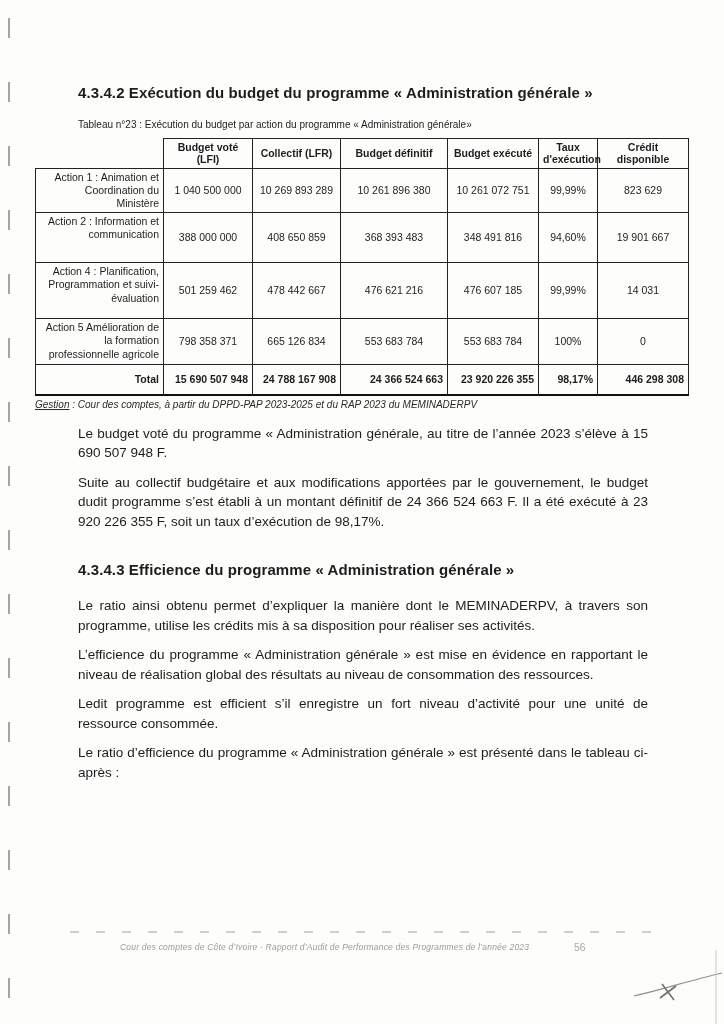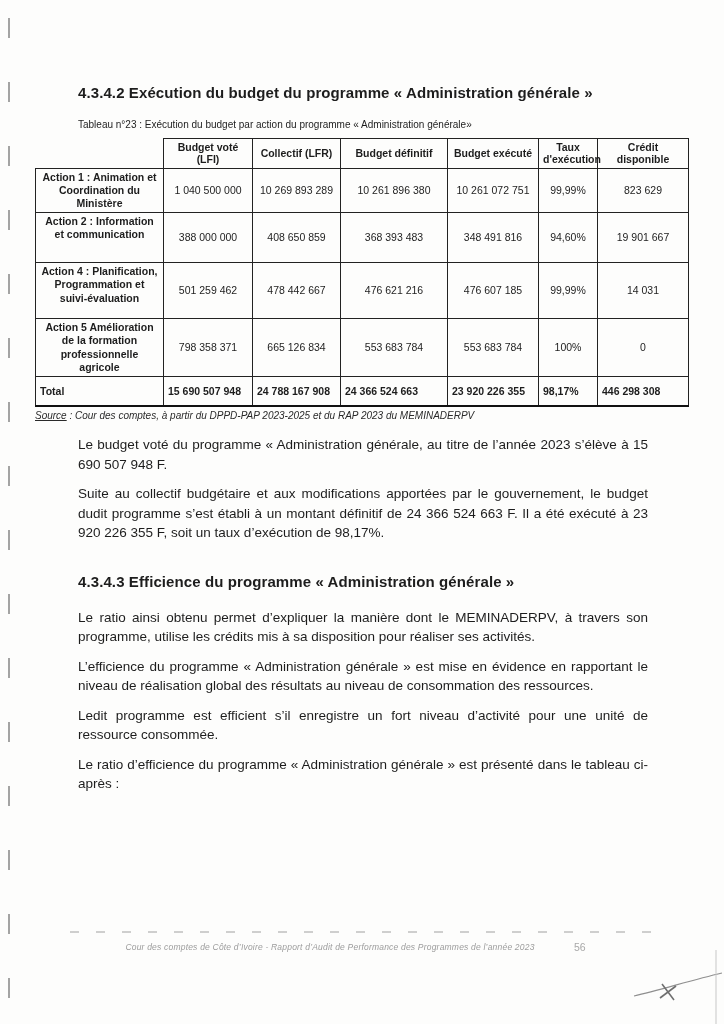--- a/index.html
+++ b/index.html
@@ -57,48 +57,48 @@
     border:1.2px solid #222;
     padding:2px 4px;
     box-sizing:border-box;
   }
   table.budget th{
     font-weight:bold;text-align:center;vertical-align:middle;
     height:30px;line-height:1.2;
   }
   table.budget th.corner{border:none;background:transparent;}
   td.lbl{
-    font-weight:bold;text-align:center;vertical-align:top;
+    font-weight:normal;text-align:right;vertical-align:top;
     padding-top:3px;
   }
   td.val{text-align:center;vertical-align:middle;}
   tr.r1 td{height:27px}
   tr.r2 td{height:50px}
   tr.r3 td{height:46px}
   tr.r4 td{height:56px}
   tr.r5 td{height:46px}
   tr.total td{
-    height:30px;font-weight:bold;text-align:left;vertical-align:middle;
+    height:30px;font-weight:bold;text-align:right;vertical-align:middle;
     border-top:1.6px solid #111;border-bottom:2px solid #111;
   }
   .source{
     font-size:10px;font-style:italic;
     margin:3px 0 14px 0;
     color:#2a2a2a;
   }
   .source .src-label{text-decoration:underline;}
   
   .footer-noise{
     position:absolute;left:70px;top:931px;width:590px;height:2px;
     background:repeating-linear-gradient(to right,rgba(120,120,120,.35) 0 9px,rgba(0,0,0,0) 9px 26px);
   }
   .footer-text{
     position:absolute;left:120px;top:942px;width:420px;
     font-size:8.5px;font-style:italic;color:#9c9c9c;
-    text-align:center;letter-spacing:.2px;
+    letter-spacing:.2px;
   }
   .page-number{
     position:absolute;left:574px;top:941px;
     font-size:10.5px;color:#a8a8a8;
   }
   .handwritten{
     position:absolute;left:630px;top:948px;width:94px;height:76px;
   }
 </style>
 </head>
@@ -178,21 +178,21 @@
             <td>Total</td>
             <td>15 690 507 948</td>
             <td>24 788 167 908</td>
             <td>24 366 524 663</td>
             <td>23 920 226 355</td>
             <td>98,17%</td>
             <td>446 298 308</td>
           </tr>
         </tbody>
       </table>
-      <p class="source"><span class="src-label">Source</span><span> : Cour des comptes, à partir du DPPD-PAP 2023-2025 et du RAP 2023 du MEMINADERPV</span></p>
+      <p class="source"><span class="src-label">Gestion</span><span> : Cour des comptes, à partir du DPPD-PAP 2023-2025 et du RAP 2023 du MEMINADERPV</span></p>
     </div>
 
     <p class="body">Le budget voté du programme « Administration générale, au titre de l’année 2023 s’élève à 15 690 507 948 F.</p>
     <p class="body">Suite au collectif budgétaire et aux modifications apportées par le gouvernement, le budget dudit programme s’est établi à un montant définitif de 24 366 524 663 F. Il a été exécuté à 23 920 226 355 F, soit un taux d’exécution de 98,17%.</p>
 
     <h2 class="sec sec2">4.3.4.3 Efficience du programme « Administration générale »</h2>
 
     <p class="body">Le ratio ainsi obtenu permet d’expliquer la manière dont le MEMINADERPV, à travers son programme, utilise les crédits mis à sa disposition pour réaliser ses activités.</p>
     <p class="body">L’efficience du programme « Administration générale » est mise en évidence en rapportant le niveau de réalisation global des résultats au niveau de consommation des ressources.</p>
     <p class="body">Ledit programme est efficient s’il enregistre un fort niveau d’activité pour une unité de ressource consommée.</p>

